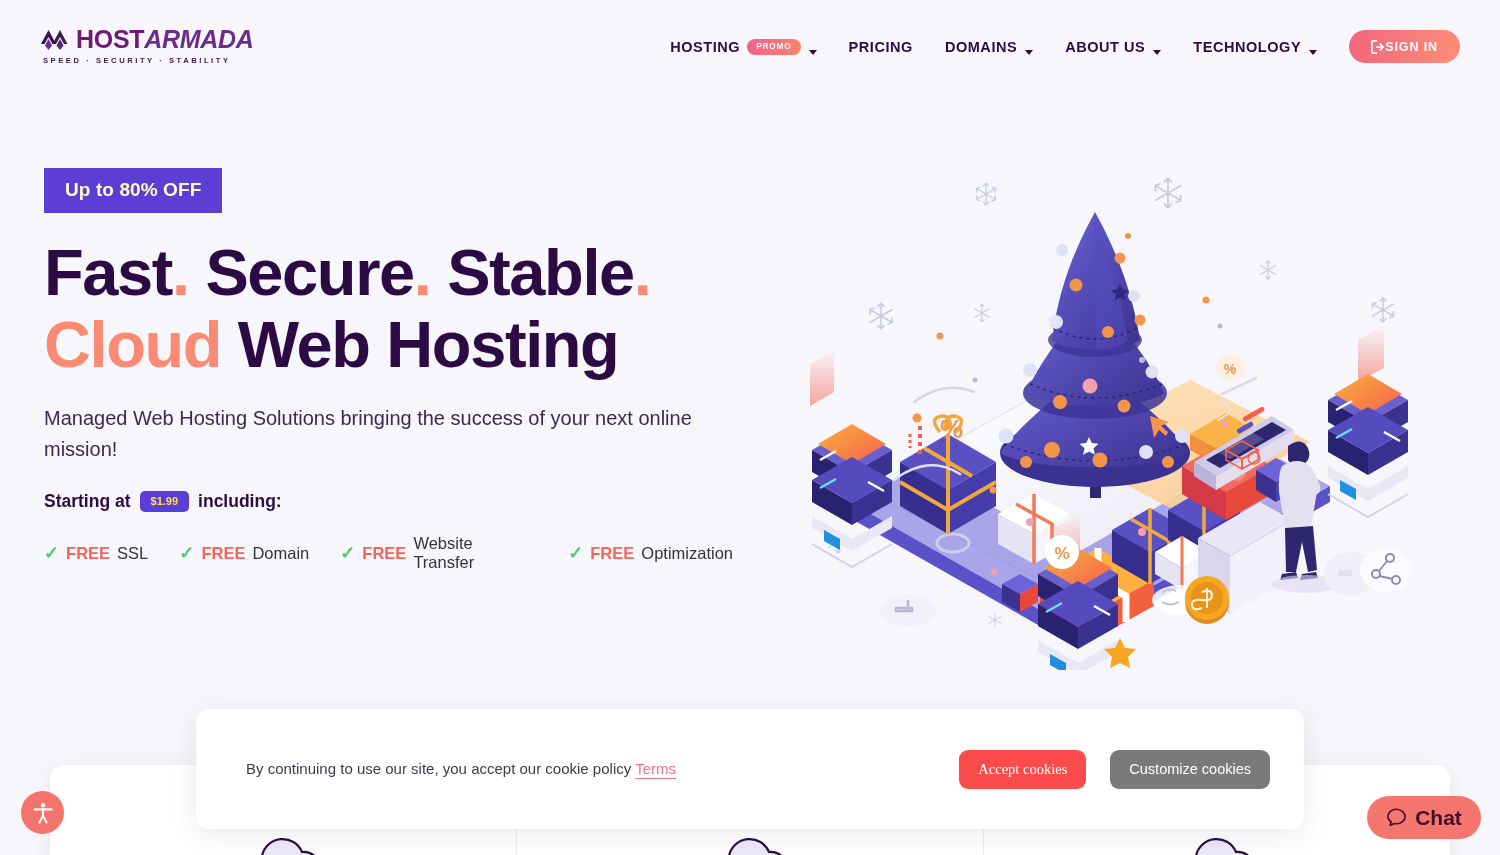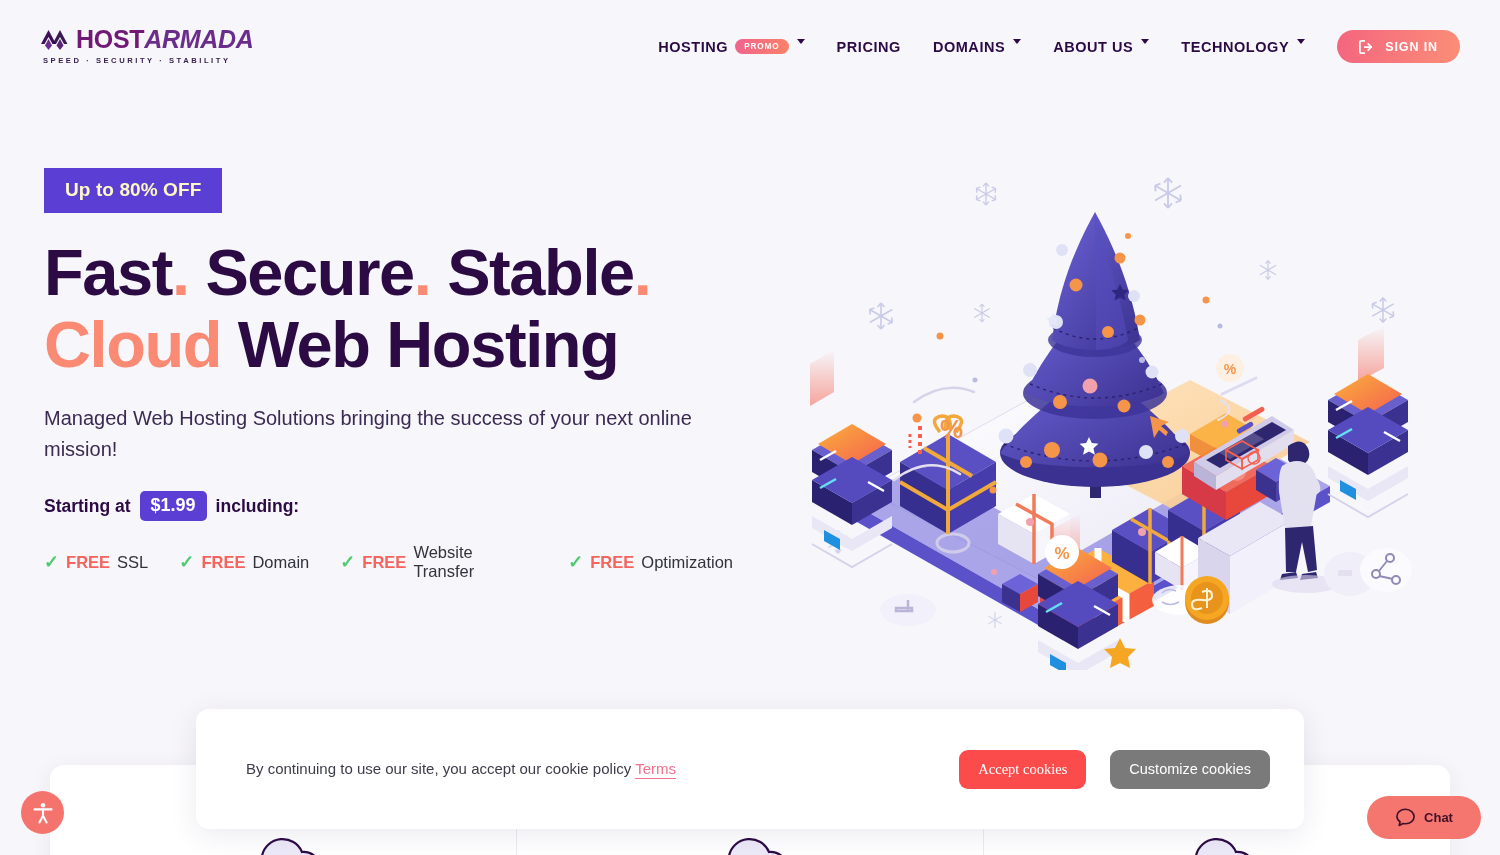--- a/index.html
+++ b/index.html
@@ -22,33 +22,33 @@
   .logo-text { font-size: 25px; font-weight: 800; letter-spacing: -0.3px; line-height: 1; }
   .logo-host { color: #701a75; }
   .logo-armada { color: #6b2d8c; font-style: italic; }
   .logo-tag {
     font-size: 7.6px; color: #3a2250; letter-spacing: 2.55px;
     font-weight: 600; margin-top: 4px; margin-left: 3px;
   }
 
   .nav { position: absolute; right: 40px; top: 30px; display: flex; align-items: center; gap: 0; }
   .nav-item {
-    display: flex; align-items: flex-start; gap: 7px;
+    display: flex; align-items: flex-end; gap: 7px;
     font-size: 14.5px; font-weight: 700; letter-spacing: 0.55px;
     color: #2c0b45; padding: 0 16px; cursor: pointer; white-space: nowrap;
   }
   .promo-badge {
     background: linear-gradient(100deg, #f0628e 0%, #fb8368 100%);
     color: #fff; font-size: 8.2px; font-weight: 800; letter-spacing: 0.9px;
     padding: 4px 9px 3px; border-radius: 10px; line-height: 1;
   }
   .caret { width: 0; height: 0; border-left: 4.5px solid transparent; border-right: 4.5px solid transparent;
            border-top: 5px solid #2c0b45; margin-left: 1px; }
   .signin-btn {
-    display: flex; align-items: center; gap: 12px; margin-left: 16px;
+    display: flex; align-items: center; gap: 0; margin-left: 16px;
     background: linear-gradient(100deg, #f4657f 0%, #fb8e77 100%);
     color: #fff; border: none; border-radius: 20px;
     padding: 0 22px; height: 33px;
     font-size: 12.5px; font-weight: 700; letter-spacing: 0.9px;
     font-family: "Liberation Sans", sans-serif; cursor: pointer;
   }
   .signin-icon { display: inline-flex; align-items: center; }
 
   
   .hero { position: absolute; top: 90px; left: 0; width: 1500px; height: 570px; }
@@ -68,21 +68,21 @@
 
   .hero-sub {
     margin-top: 22px; font-size: 20px; line-height: 1.52;
     color: #3b2a52; max-width: 660px; font-weight: 400;
   }
   .price-line {
     margin-top: 27px; display: flex; align-items: center; gap: 9px;
     font-size: 17.5px; font-weight: 700; color: #2c0b45;
   }
   .price-tag {
-    background: #5b3fd4; color: #ffffff; font-weight: 800; font-size: 18px;
+    background: #5b3fd4; color: #fde047; font-weight: 800; font-size: 11px;
     padding: 4px 11px 5px; border-radius: 5px;
   }
 
   .features { margin-top: 22px; display: flex; align-items: center; gap: 0; }
   .feature { display: flex; align-items: center; gap: 7px; font-size: 16.5px; color: #33333d; margin-right: 31px; }
   .check { color: #4ecb71; font-size: 18px; font-weight: 900; line-height: 1; }
   .free { color: #f4635c; font-weight: 800; }
 
   .cta-btn {
     margin-top: 33px; display: inline-flex; align-items: center; gap: 10px;
@@ -127,21 +127,21 @@
   
   .a11y-btn {
     position: absolute; left: 21px; top: 791px; width: 43px; height: 43px;
     border-radius: 50%; background: #f4736d; border: none; cursor: pointer;
     display: flex; align-items: center; justify-content: center;
   }
   .chat-btn {
     position: absolute; left: 1367px; top: 796px; width: 114px; height: 43px;
     border-radius: 22px; background: #f4766f; border: none; cursor: pointer;
     display: flex; align-items: center; justify-content: center; gap: 8px;
-    color: #43102a; font-size: 13px; font-weight: 700;
+    color: #43102a; font-size: 21px; font-weight: 700;
     font-family: "Liberation Sans", sans-serif;
   }
 </style>
 </head>
 <body>
 
 <div class="page">
 
   <div class="header">
 

